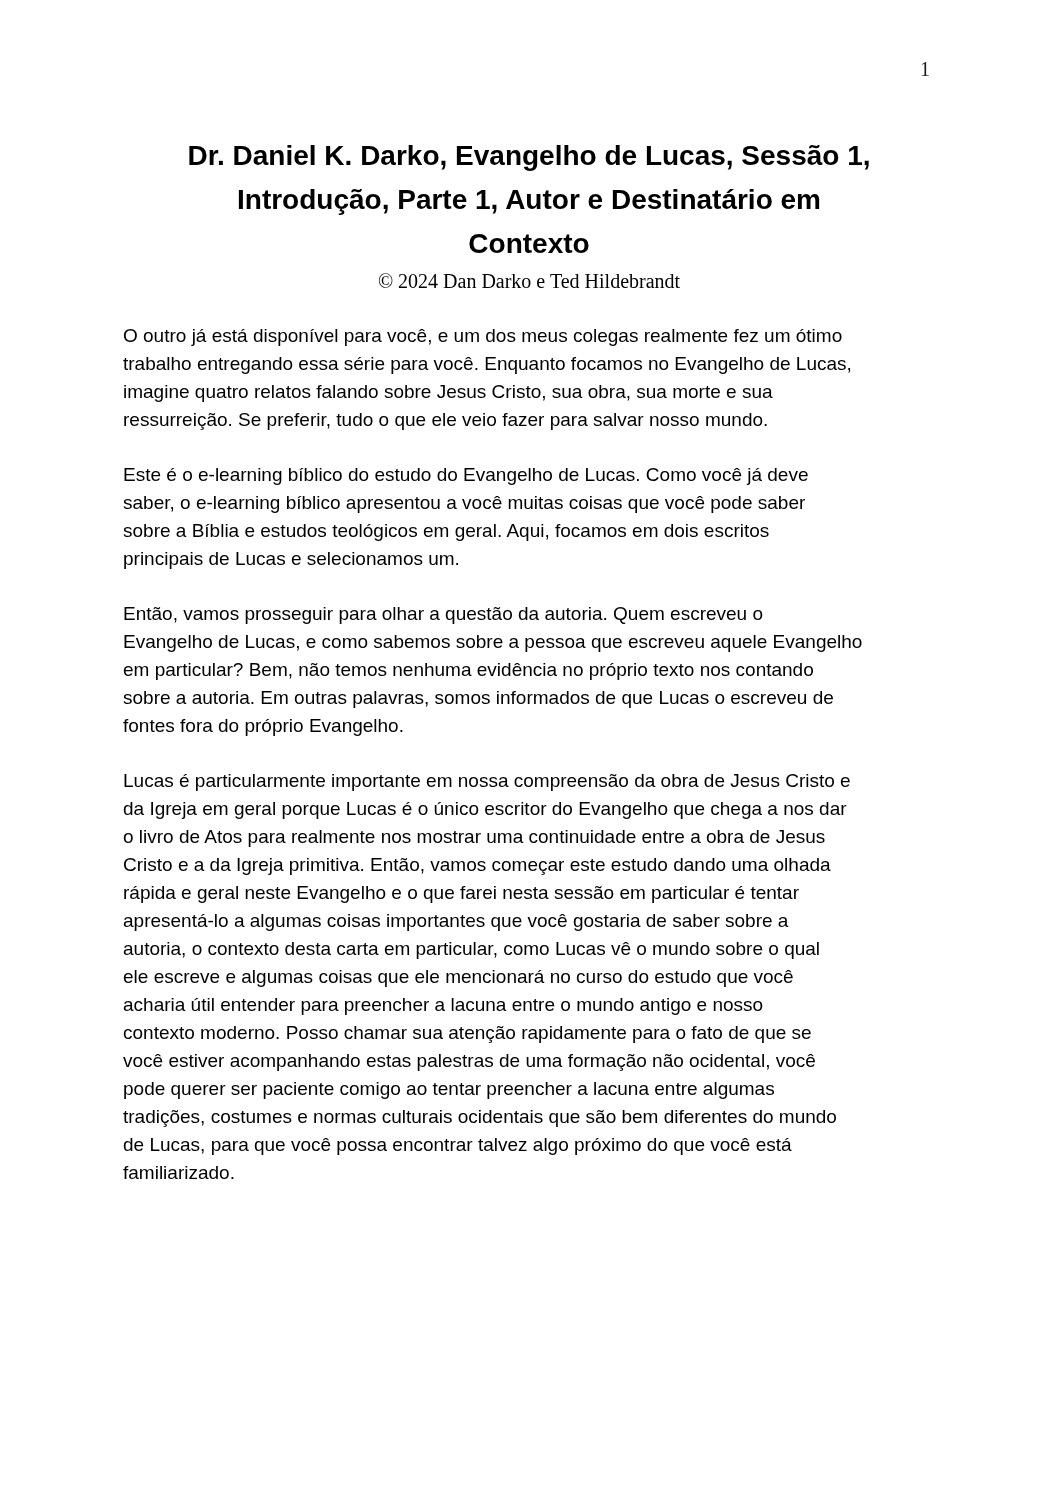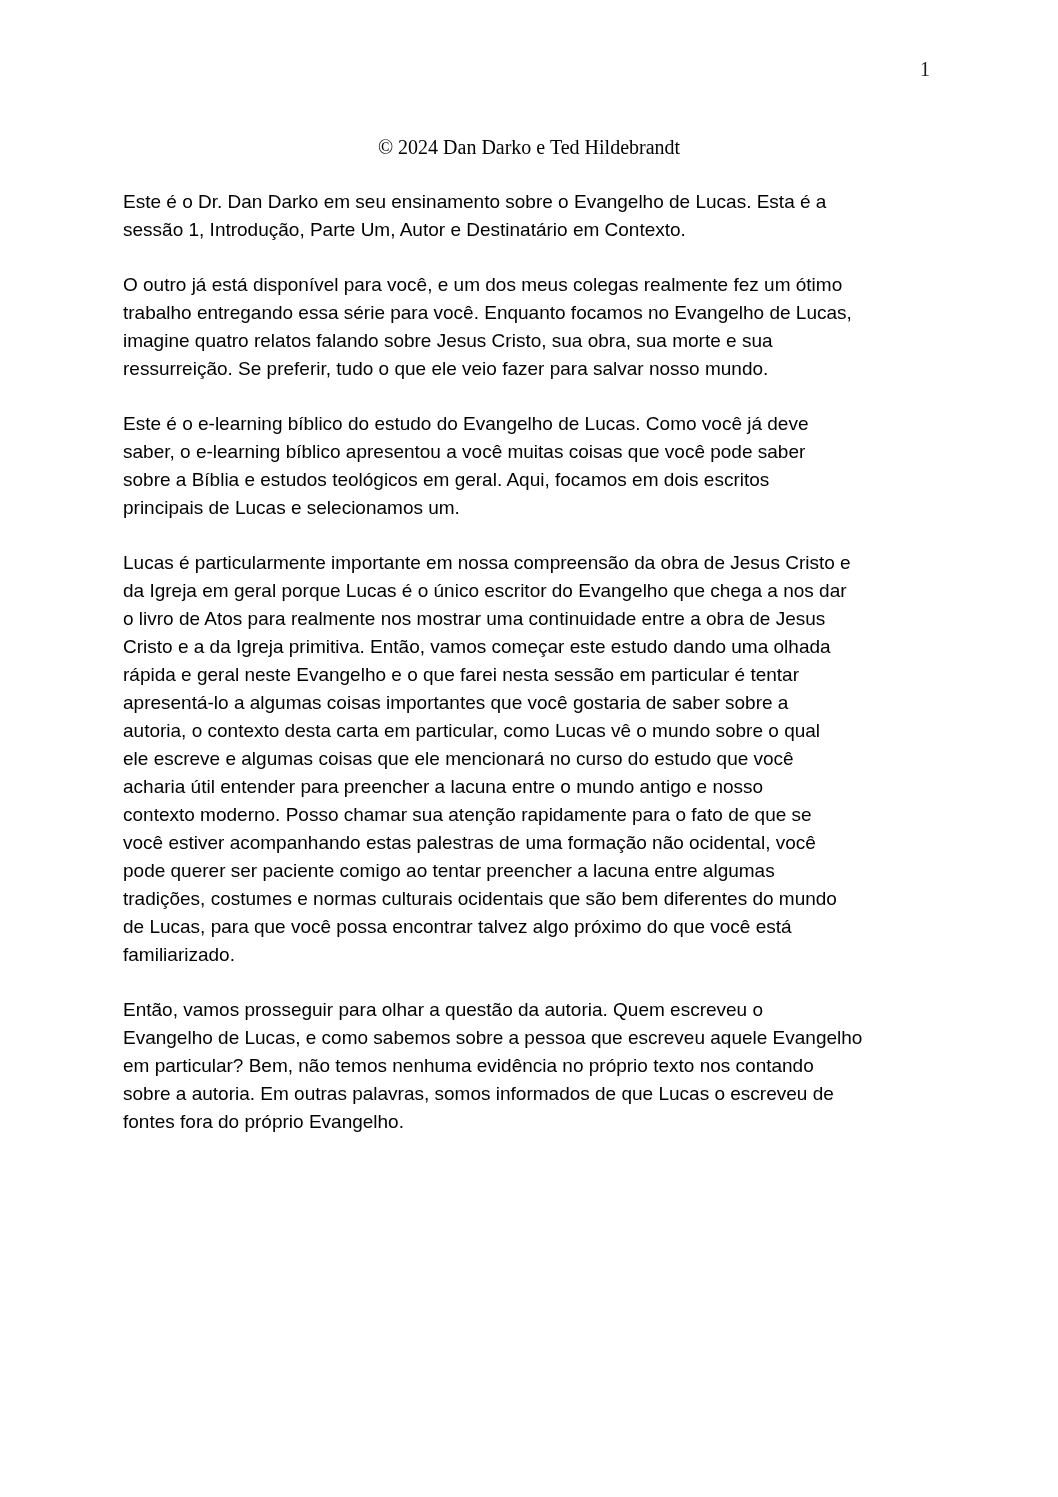--- a/index.html
+++ b/index.html
@@ -33,21 +33,21 @@
     margin: 0;
     font-family: "Liberation Sans", sans-serif;
     font-weight: 700;
     font-size: 28px;
     line-height: 44px;
     text-align: center;
     color: #000000;
     white-space: pre-line;
   }
   .copyright {
-    margin: 20px 0 0 0;
+    margin: 2px 0 0 0;
     font-family: "Liberation Serif", serif;
     font-size: 20px;
     line-height: 27px;
     text-align: center;
     color: #000000;
   }
   .content {
     margin-top: 27px;
     padding: 0 40px 0 123px;
     font-family: "Liberation Sans", sans-serif;
@@ -63,49 +63,50 @@
 </head>
 <body>
 
 <div class="page">
 
   <div class="page-header">
     <span>1</span>
   </div>
 
   <div class="title-block">
+    <h1 class="doc-title">Dr. Daniel K. Darko, Evangelho de Lucas, Sessão 1,
+Introdução, Parte 1, Autor e Destinatário em
+Contexto</h1>
     <p class="copyright">© 2024 Dan Darko e Ted Hildebrandt</p>
   </div>
 
   <div class="content">
-    <p>Este é o Dr. Dan Darko em seu ensinamento sobre o Evangelho de Lucas. Esta é a
-sessão 1, Introdução, Parte Um, Autor e Destinatário em Contexto.</p>
     <p>O outro já está disponível para você, e um dos meus colegas realmente fez um ótimo
 trabalho entregando essa série para você. Enquanto focamos no Evangelho de Lucas,
 imagine quatro relatos falando sobre Jesus Cristo, sua obra, sua morte e sua
 ressurreição. Se preferir, tudo o que ele veio fazer para salvar nosso mundo.</p>
     <p>Este é o e-learning bíblico do estudo do Evangelho de Lucas. Como você já deve
 saber, o e-learning bíblico apresentou a você muitas coisas que você pode saber
 sobre a Bíblia e estudos teológicos em geral. Aqui, focamos em dois escritos
 principais de Lucas e selecionamos um.</p>
+    <p>Então, vamos prosseguir para olhar a questão da autoria. Quem escreveu o
+Evangelho de Lucas, e como sabemos sobre a pessoa que escreveu aquele Evangelho
+em particular? Bem, não temos nenhuma evidência no próprio texto nos contando
+sobre a autoria. Em outras palavras, somos informados de que Lucas o escreveu de
+fontes fora do próprio Evangelho.</p>
     <p>Lucas é particularmente importante em nossa compreensão da obra de Jesus Cristo e
 da Igreja em geral porque Lucas é o único escritor do Evangelho que chega a nos dar
 o livro de Atos para realmente nos mostrar uma continuidade entre a obra de Jesus
 Cristo e a da Igreja primitiva. Então, vamos começar este estudo dando uma olhada
 rápida e geral neste Evangelho e o que farei nesta sessão em particular é tentar
 apresentá-lo a algumas coisas importantes que você gostaria de saber sobre a
 autoria, o contexto desta carta em particular, como Lucas vê o mundo sobre o qual
 ele escreve e algumas coisas que ele mencionará no curso do estudo que você
 acharia útil entender para preencher a lacuna entre o mundo antigo e nosso
 contexto moderno. Posso chamar sua atenção rapidamente para o fato de que se
 você estiver acompanhando estas palestras de uma formação não ocidental, você
 pode querer ser paciente comigo ao tentar preencher a lacuna entre algumas
 tradições, costumes e normas culturais ocidentais que são bem diferentes do mundo
 de Lucas, para que você possa encontrar talvez algo próximo do que você está
 familiarizado.</p>
-    <p>Então, vamos prosseguir para olhar a questão da autoria. Quem escreveu o
-Evangelho de Lucas, e como sabemos sobre a pessoa que escreveu aquele Evangelho
-em particular? Bem, não temos nenhuma evidência no próprio texto nos contando
-sobre a autoria. Em outras palavras, somos informados de que Lucas o escreveu de
-fontes fora do próprio Evangelho.</p>
   </div>
 
 </div>
 
 </body></html>

